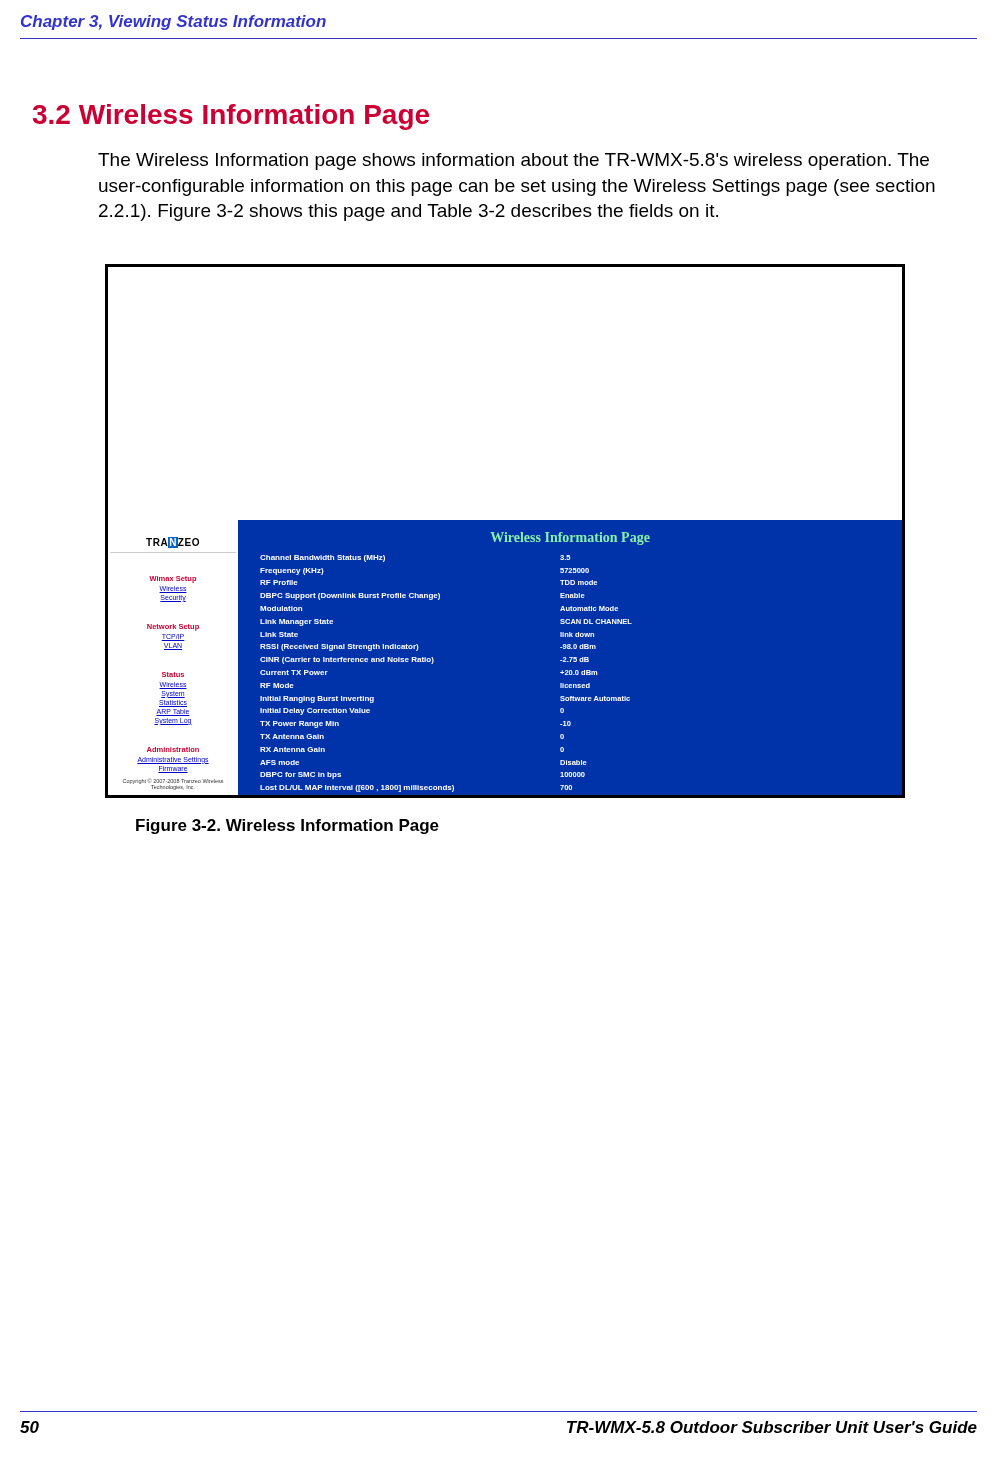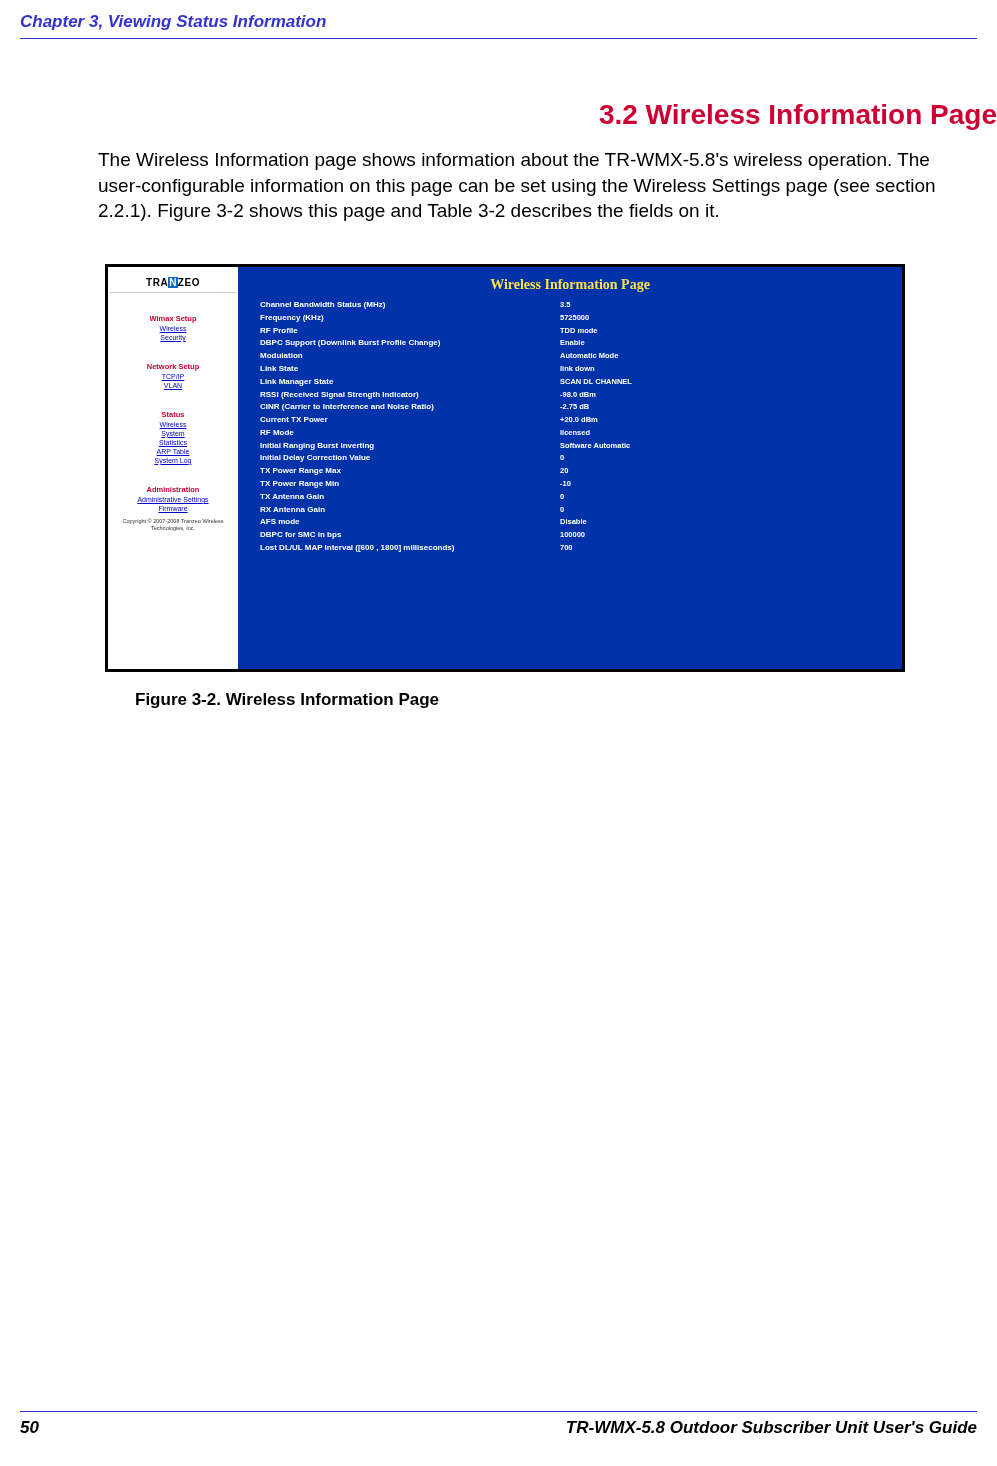--- a/index.html
+++ b/index.html
@@ -1,31 +1,31 @@
 <!DOCTYPE html>
 <html><head>
 <meta charset="utf-8">
 <style>
 * { margin: 0; padding: 0; box-sizing: border-box; }
 body { width: 997px; height: 1466px; background: #fff; font-family: Arial, sans-serif; position: relative; }
 .header-title { color: #3333cc; font-style: italic; font-weight: bold; font-size: 17px; padding: 12px 32px 6px 20px; }
 .header-rule { border: none; border-top: 1px solid #3333cc; margin: 0 20px; }
-.section-heading { color: #cc0033; font-weight: bold; font-size: 28px; margin: 60px 0 16px 32px; text-align: right; }
+.section-heading { color: #cc0033; font-weight: bold; font-size: 28px; margin: 60px 0 16px 32px; }
 .body-text { font-size: 19px; line-height: 1.35; margin: 0 50px 0 98px; }
 .figure-container { margin: 40px 0 0 105px; width: 800px; }
 .fig-border { border: 3px solid #000; background: #fff; }
-.fig-inner { display: flex; height: 402px; }
+.fig-inner { display: flex; height: 528px; align-items: flex-end; }
 .sidebar { width: 130px; background: #fff; padding: 4px 2px; font-size: 7px; text-align: center; }
 .logo { font-weight: bold; font-size: 10px; letter-spacing: 0.5px; padding: 6px 0 4px 0; color: #000; border-bottom: 1px solid #ccc; }
 .logo .z { background: #0066cc; color: #fff; padding: 0 1px; }
 .nav-group-title { color: #cc0033; font-weight: bold; font-size: 7.5px; margin-top: 21px; }
 .nav-link { color: #0000cc; text-decoration: underline; font-size: 7px; margin-top: 2px; display: block; }
 .copyright { font-size: 5.5px; color: #333; margin-top: 6px; line-height: 1.2; }
 .main-panel { flex: 1; background: #0033aa; color: #fff; position: relative; }
-.panel-title { color: #fde047; font-weight: bold; font-size: 14px; text-align: center; padding: 10px 0 6px 0; font-family: 'Times New Roman', serif; }
+.panel-title { color: #86efac; font-weight: bold; font-size: 14px; text-align: center; padding: 10px 0 6px 0; font-family: 'Times New Roman', serif; }
 .data-rows { padding: 0 22px; }
 .data-row { display: flex; font-size: 8px; font-weight: bold; line-height: 1.6; }
 .data-label { width: 300px; color: #fff; }
 .data-value { color: #fff; font-size: 7.5px; }
 .figure-caption { font-weight: bold; font-size: 17px; margin: 18px 0 0 30px; }
 .footer { position: absolute; bottom: 28px; left: 20px; right: 20px; }
 .footer-rule { border: none; border-top: 1px solid #3333cc; margin-bottom: 6px; }
 .footer-line { display: flex; justify-content: space-between; font-style: italic; font-weight: bold; color: #000; font-size: 17px; }
 </style>
 </head>
@@ -78,26 +78,26 @@
             </div>
             <div class="data-row">
               <div class="data-label">DBPC Support (Downlink Burst Profile Change)</div>
               <div class="data-value">Enable</div>
             </div>
             <div class="data-row">
               <div class="data-label">Modulation</div>
               <div class="data-value">Automatic Mode</div>
             </div>
             <div class="data-row">
+              <div class="data-label">Link Manager State</div>
+              <div class="data-value">SCAN DL CHANNEL</div>
+            </div>
+            <div class="data-row">
               <div class="data-label">Link State</div>
               <div class="data-value">link down</div>
-            </div>
-            <div class="data-row">
-              <div class="data-label">Link Manager State</div>
-              <div class="data-value">SCAN DL CHANNEL</div>
             </div>
             <div class="data-row">
               <div class="data-label">RSSI (Received Signal Strength Indicator)</div>
               <div class="data-value">-98.0 dBm</div>
             </div>
             <div class="data-row">
               <div class="data-label">CINR (Carrier to Interference and Noise Ratio)</div>
               <div class="data-value">-2.75 dB</div>
             </div>
             <div class="data-row">
@@ -108,24 +108,20 @@
               <div class="data-label">RF Mode</div>
               <div class="data-value">licensed</div>
             </div>
             <div class="data-row">
               <div class="data-label">Initial Ranging Burst Inverting</div>
               <div class="data-value">Software Automatic</div>
             </div>
             <div class="data-row">
               <div class="data-label">Initial Delay Correction Value</div>
               <div class="data-value">0</div>
-            </div>
-            <div class="data-row">
-              <div class="data-label">TX Power Range Max</div>
-              <div class="data-value">20</div>
             </div>
             <div class="data-row">
               <div class="data-label">TX Power Range Min</div>
               <div class="data-value">-10</div>
             </div>
             <div class="data-row">
               <div class="data-label">TX Antenna Gain</div>
               <div class="data-value">0</div>
             </div>
             <div class="data-row">

